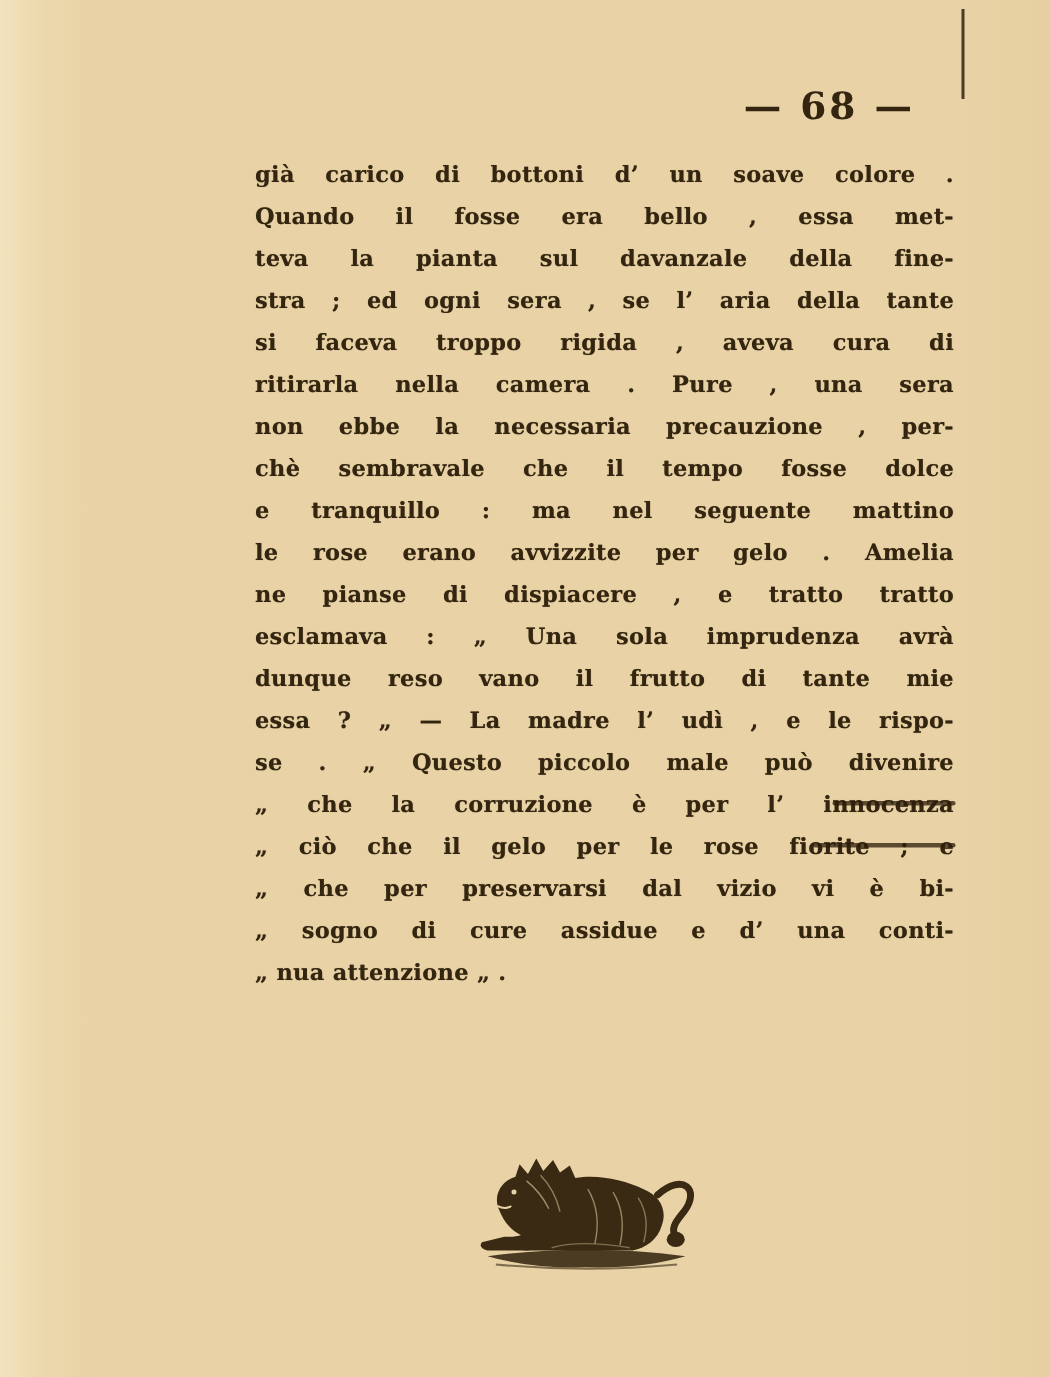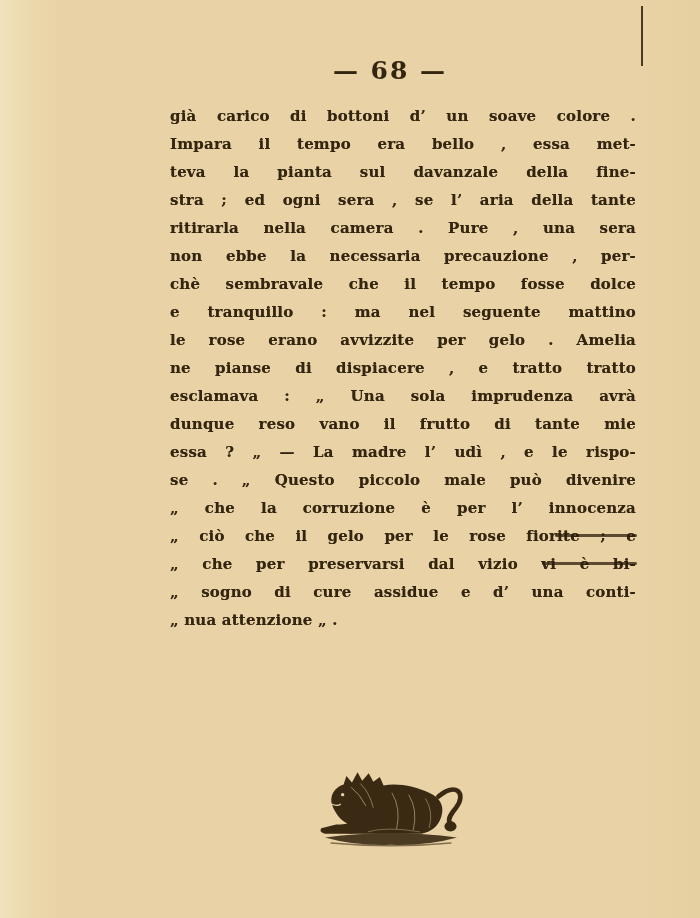--- a/index.html
+++ b/index.html
@@ -12,21 +12,21 @@
       #e9d3a6;
     font-family: "DejaVu Serif", "Liberation Serif", serif;
     color: #33250f;
     overflow: hidden;
   }
   .page-number {
     position: absolute;
     left: 170px;
     top: 56px;
     width: 440px;
-    text-align: center;
+    text-align: right;
     font-size: 25px;
     font-weight: 700;
     letter-spacing: 2px;
   }
   .text-block {
     position: absolute;
     left: 170px;
     top: 102px;
     width: 466px;
   }
@@ -71,23 +71,24 @@
 </style>
 </head>
 <body>
 
 <div class="page">
 
   <div class="page-number">— 68 —</div>
 
   <div class="text-block">
     <div class="line">già carico di bottoni d’ un soave colore .</div>
-    <div class="line">Impara il tempo era bello , essa met-</div>
+    <div class="line">Quando il fosse era bello , essa met-</div>
     <div class="line">teva la pianta sul davanzale della fine-</div>
     <div class="line">stra ; ed ogni sera , se l’ aria della tante</div>
+    <div class="line">si faceva troppo rigida , aveva cura di</div>
     <div class="line">ritirarla nella camera . Pure , una sera</div>
     <div class="line">non ebbe la necessaria precauzione , per-</div>
     <div class="line">chè sembravale che il tempo fosse dolce</div>
     <div class="line">e tranquillo : ma nel seguente mattino</div>
     <div class="line">le rose erano avvizzite per gelo . Amelia</div>
     <div class="line">ne pianse di dispiacere , e tratto tratto</div>
     <div class="line">esclamava : „ Una sola imprudenza avrà</div>
     <div class="line">dunque reso vano il frutto di tante mie</div>
     <div class="line">essa ? „ — La madre l’ udì , e le rispo-</div>
     <div class="line">se . „ Questo piccolo male può divenire</div>

